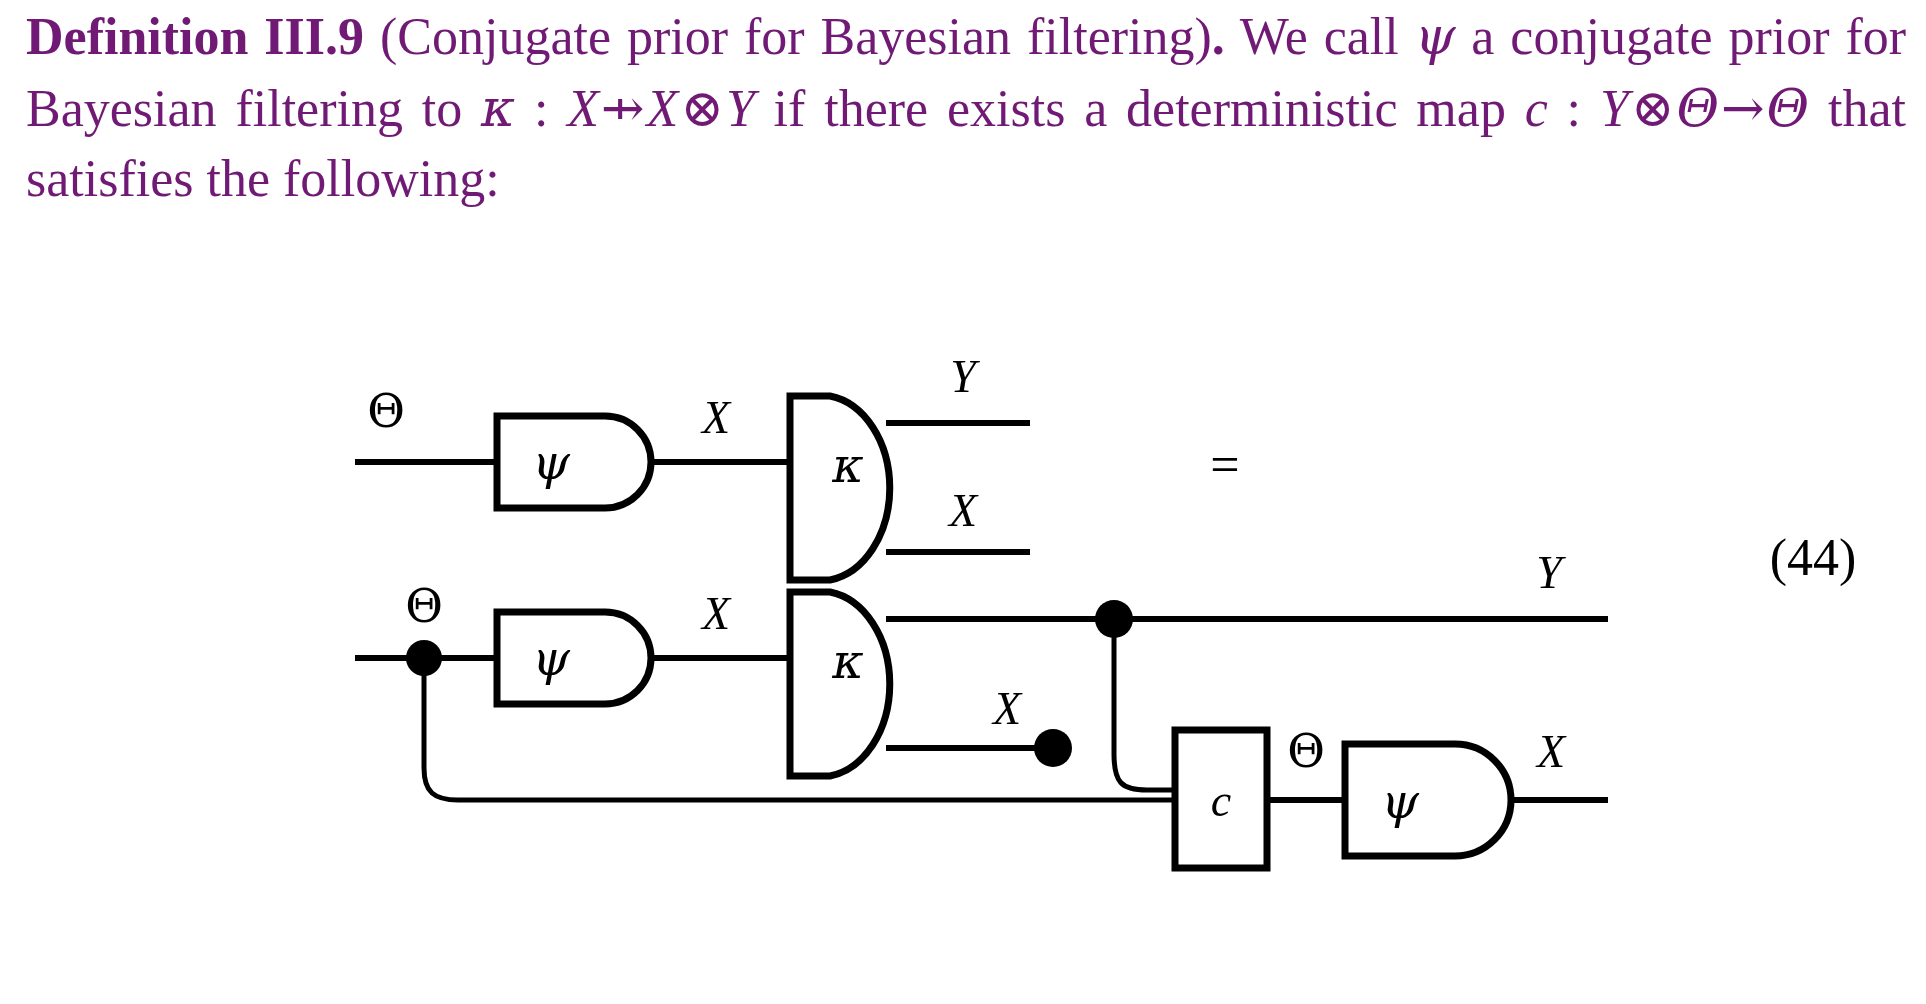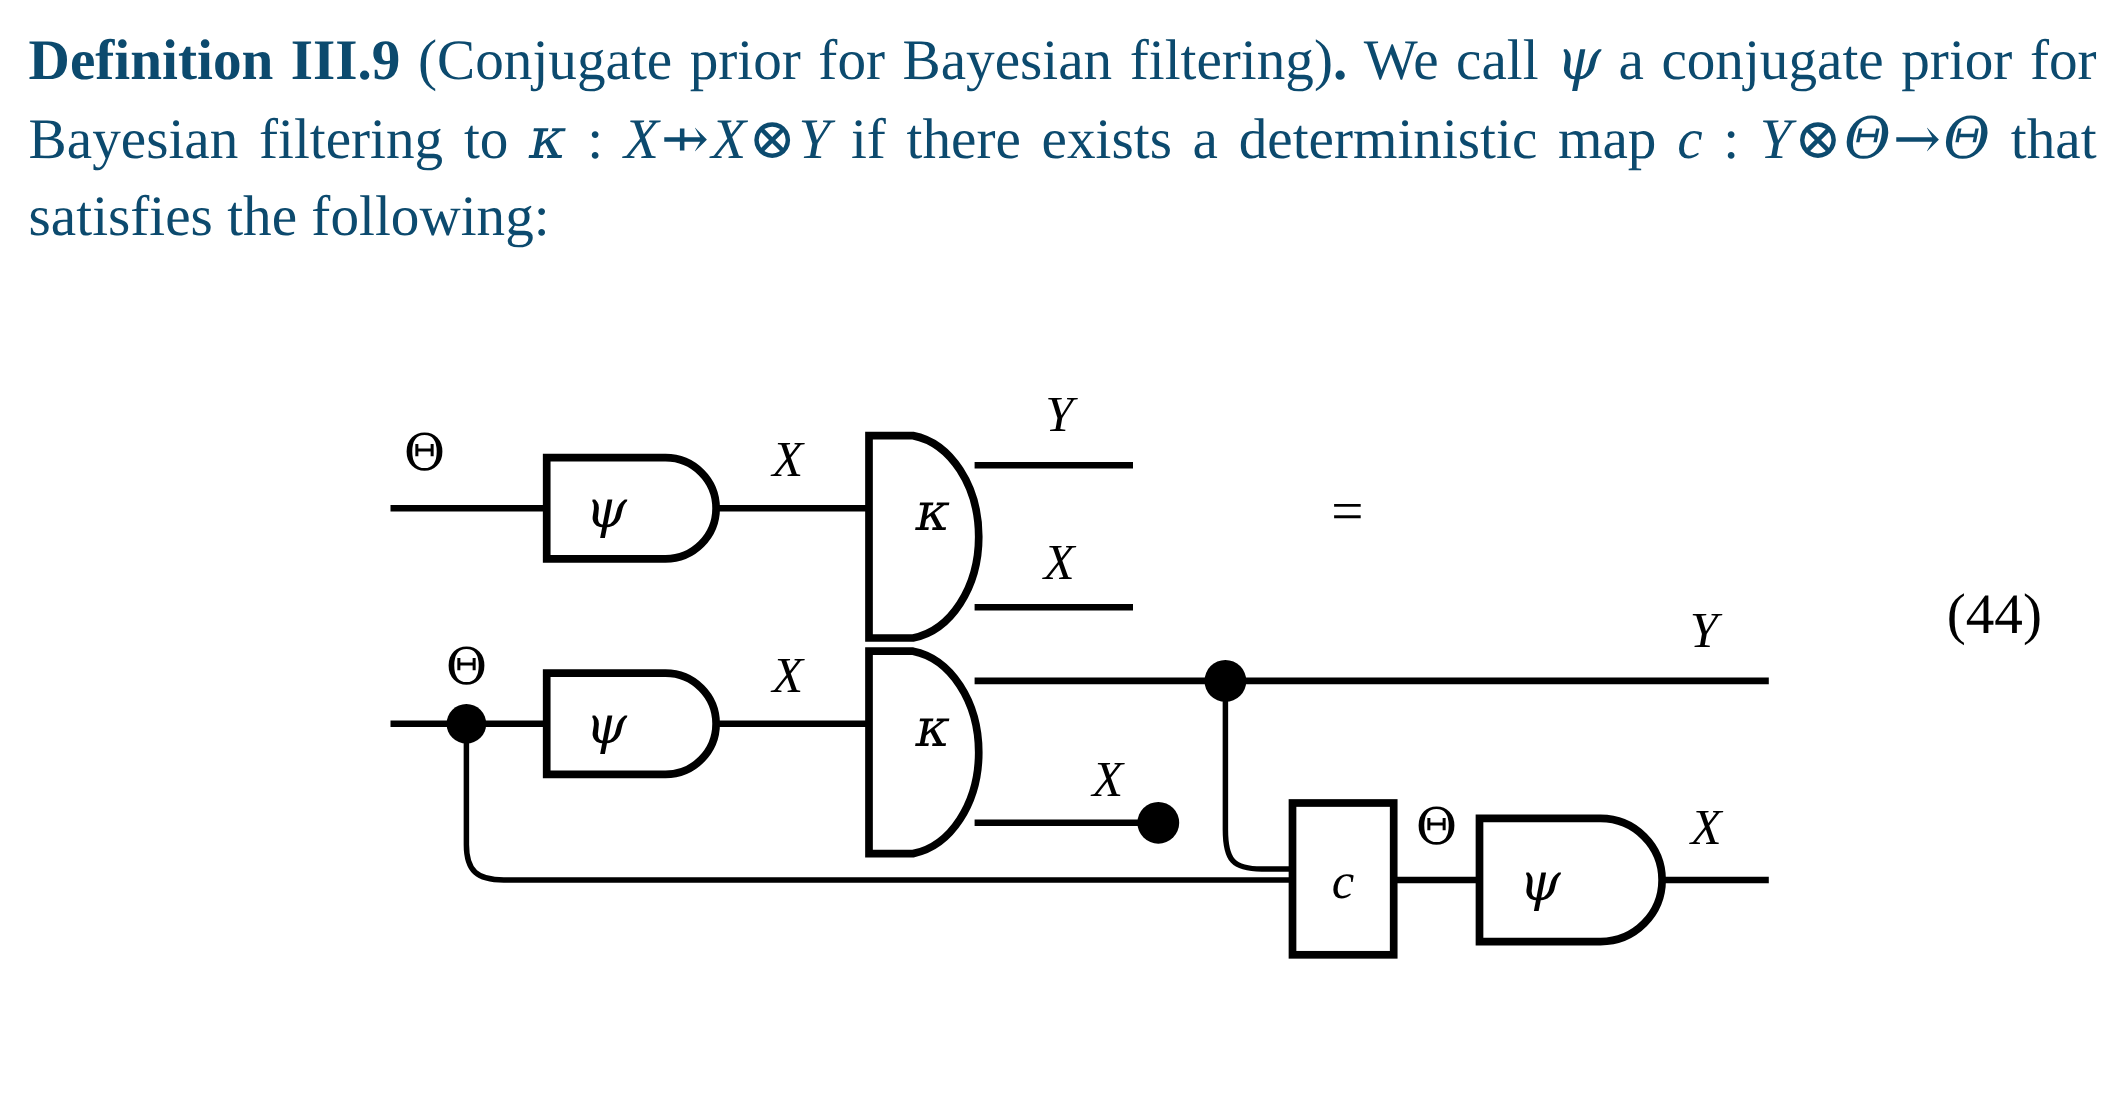--- a/index.html
+++ b/index.html
@@ -14,27 +14,27 @@
     position: relative;
     overflow: hidden;
     font-family: "Liberation Serif", "DejaVu Serif", serif;
     color: #000000;
   }
 
   
   #prose {
     position: absolute;
     left: 26px;
-    top: 20px;
+    top: 1px;
     width: 1880px;
     font-size: 52px;
     line-height: 1.36;
     text-align: justify;
     text-justify: inter-word;
-    color: #0c4a6e;
+    color: #701a75;
   }
   #prose .defhead {
     font-weight: bold;
   }
   #prose .mi {
     font-style: italic;
     font-family: "Liberation Serif", "DejaVu Serif", serif;
   }
   #prose .mgreek {
     font-style: italic;

